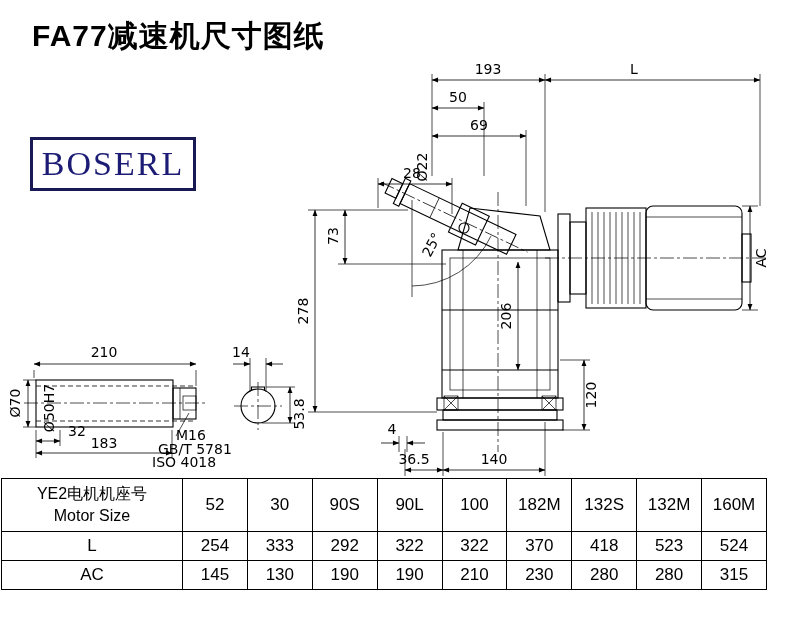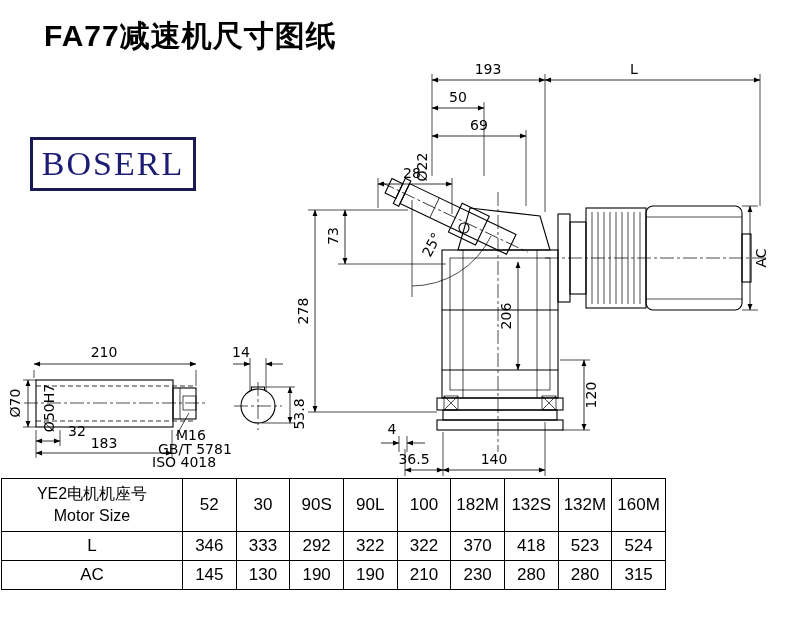--- a/index.html
+++ b/index.html
@@ -1,30 +1,30 @@
 <!DOCTYPE html>
 <html><head>
 <meta charset="utf-8">
 <style>
   html,body{margin:0;padding:0;background:#fff;}
   .page{position:relative;width:800px;height:633px;background:#fff;overflow:hidden;
         font-family:"Liberation Sans",sans-serif;color:#000;}
-  .title{position:absolute;left:44px;top:16px;font-size:30px;font-weight:700;
+  .title{position:absolute;left:32px;top:16px;font-size:30px;font-weight:700;
          letter-spacing:1px;white-space:nowrap;}
   .logo{position:absolute;left:30px;top:137px;width:160px;height:48px;
         border:3px solid #191955;background:#fff;display:flex;align-items:center;justify-content:center;}
   .logo-text{font-family:"Liberation Serif",serif;font-size:34px;color:#1c1c75;letter-spacing:2px;}
   svg.drawing{position:absolute;left:0;top:0;}
   .ln{stroke:#000;stroke-width:1.1;fill:none;}
   .thin{stroke:#000;stroke-width:0.7;fill:none;}
   .cl{stroke:#000;stroke-width:0.7;fill:none;stroke-dasharray:14 3 3 3;}
   .dash{stroke:#000;stroke-width:0.8;fill:none;stroke-dasharray:5 3;}
   .dim{stroke:#000;stroke-width:0.8;fill:none;}
   .dimtxt{font-family:"DejaVu Sans",sans-serif;font-size:14px;fill:#000;}
-  .size-table{position:absolute;left:1px;top:478px;width:665px;border-collapse:collapse;
+  .size-table{position:absolute;left:1px;top:478px;width:766px;border-collapse:collapse;
               table-layout:fixed;background:#fff;}
   .size-table th,.size-table td{border:1px solid #000;text-align:center;vertical-align:middle;
               font-weight:normal;font-size:17px;padding:0;overflow:hidden;}
   .size-table .first{width:180px;}
   .size-table tr.hrow th{height:52px;}
   .size-table tr.drow td{height:28px;}
   .hdr-cn,.hdr-en{font-size:16px;line-height:22px;}
 </style>
 </head>
 <body>
@@ -236,21 +236,21 @@
       <th>90S</th>
       <th>90L</th>
       <th>100</th>
       <th>182M</th>
       <th>132S</th>
       <th>132M</th>
       <th>160M</th>
     </tr>
     <tr class="drow">
       <td class="first">L</td>
-      <td>346</td>
+      <td>254</td>
       <td>333</td>
       <td>292</td>
       <td>322</td>
       <td>322</td>
       <td>370</td>
       <td>418</td>
       <td>523</td>
       <td>524</td>
     </tr>
     <tr class="drow">

